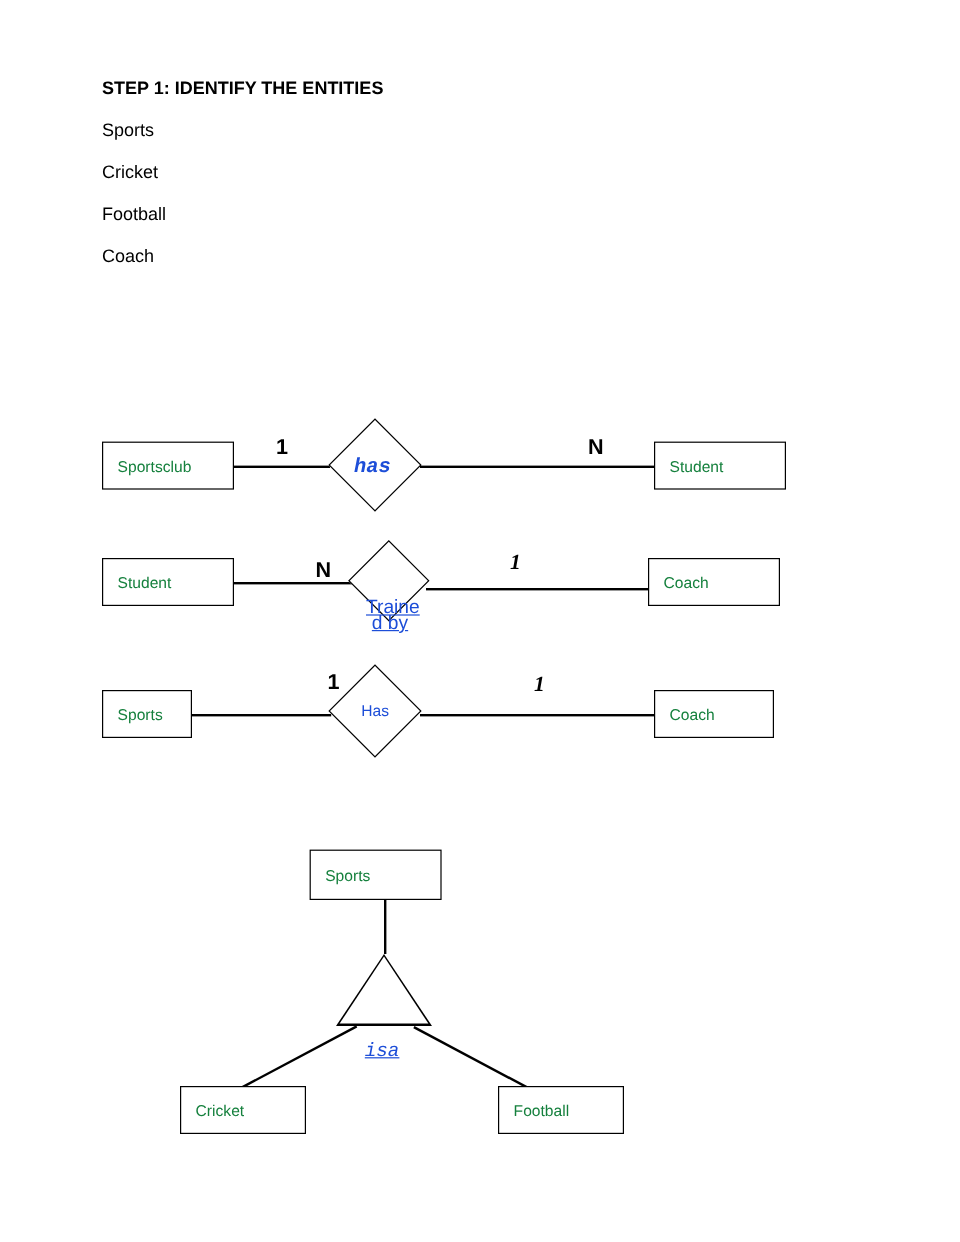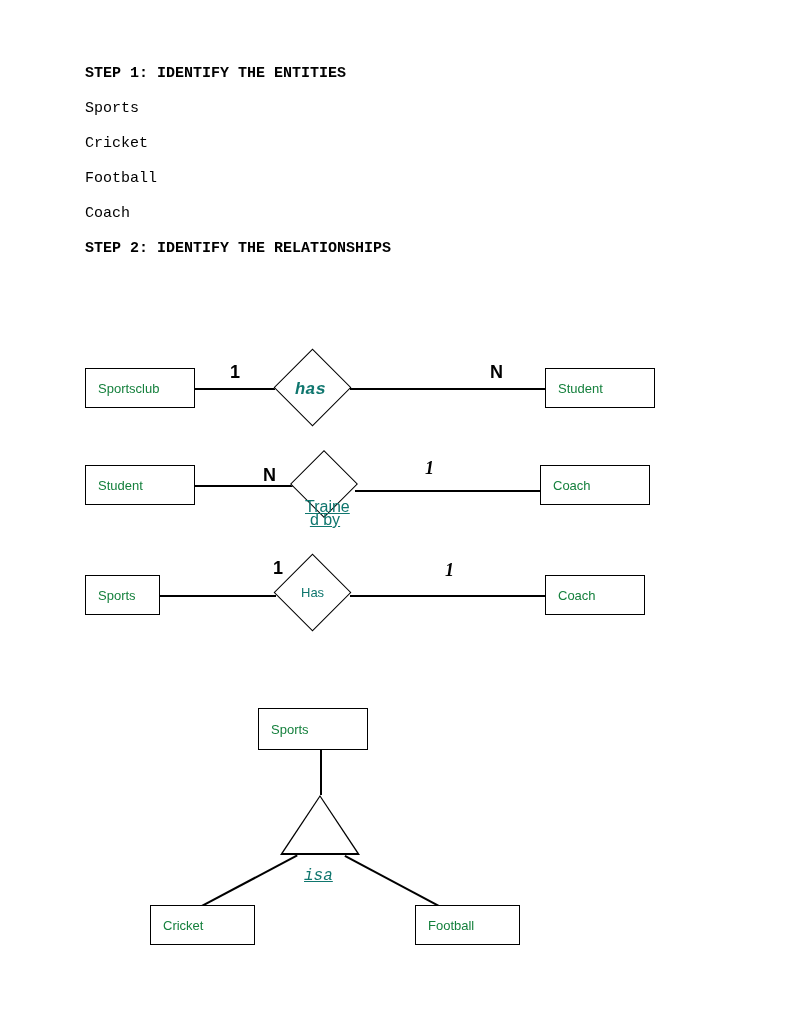--- a/index.html
+++ b/index.html
@@ -12,21 +12,20 @@
     }
     .text-section {
       position: absolute;
       left: 85px;
       top: 65px;
     }
     .text-line {
       font-size: 15px;
       color: #000;
       margin-bottom: 18px;
-      font-family: Liberation Mono, monospace;
     }
     .step-title {
       font-weight: bold;
     }
     .entity-box {
       position: absolute;
       background: #fff;
       border: 1.5px solid #000;
       display: flex;
       align-items: center;
@@ -37,21 +36,21 @@
     .diamond {
       position: absolute;
       background: #fff;
       border: 1.5px solid #000;
       transform: rotate(45deg);
     }
     .diamond-text {
       position: absolute;
       font-size: 14px;
       text-align: center;
-      color: #0f766e;
+      color: #1d4ed8;
     }
     .triangle {
       position: absolute;
       width: 0;
       height: 0;
       border-left: 40px solid transparent;
       border-right: 40px solid transparent;
       border-bottom: 60px solid #000;
     }
     .triangle::after {
@@ -104,21 +103,20 @@
   </style>
 </head>
 <body>
 
 <div class="text-section">
   <div class="text-line step-title">STEP 1: IDENTIFY THE ENTITIES</div>
   <div class="text-line">Sports</div>
   <div class="text-line">Cricket</div>
   <div class="text-line">Football</div>
   <div class="text-line">Coach</div>
-  <div class="text-line step-title">STEP 2: IDENTIFY THE RELATIONSHIPS</div>
 </div>
 
 <div class="entity-box" style="left:85px; top:368px; width:110px; height:40px;">
   <span>Sportsclub</span>
 </div>
 <div class="line" style="left:195px; top:388px; width:80px;"></div>
 <div class="cardinality" style="left:230px; top:362px;">1</div>
 <div class="diamond" style="left:285px; top:360px; width:55px; height:55px;"></div>
 <div class="diamond-text has-text" style="left:295px; top:380px; font-size:17px;">has</div>
 <div class="line" style="left:350px; top:388px; width:195px;"></div>

